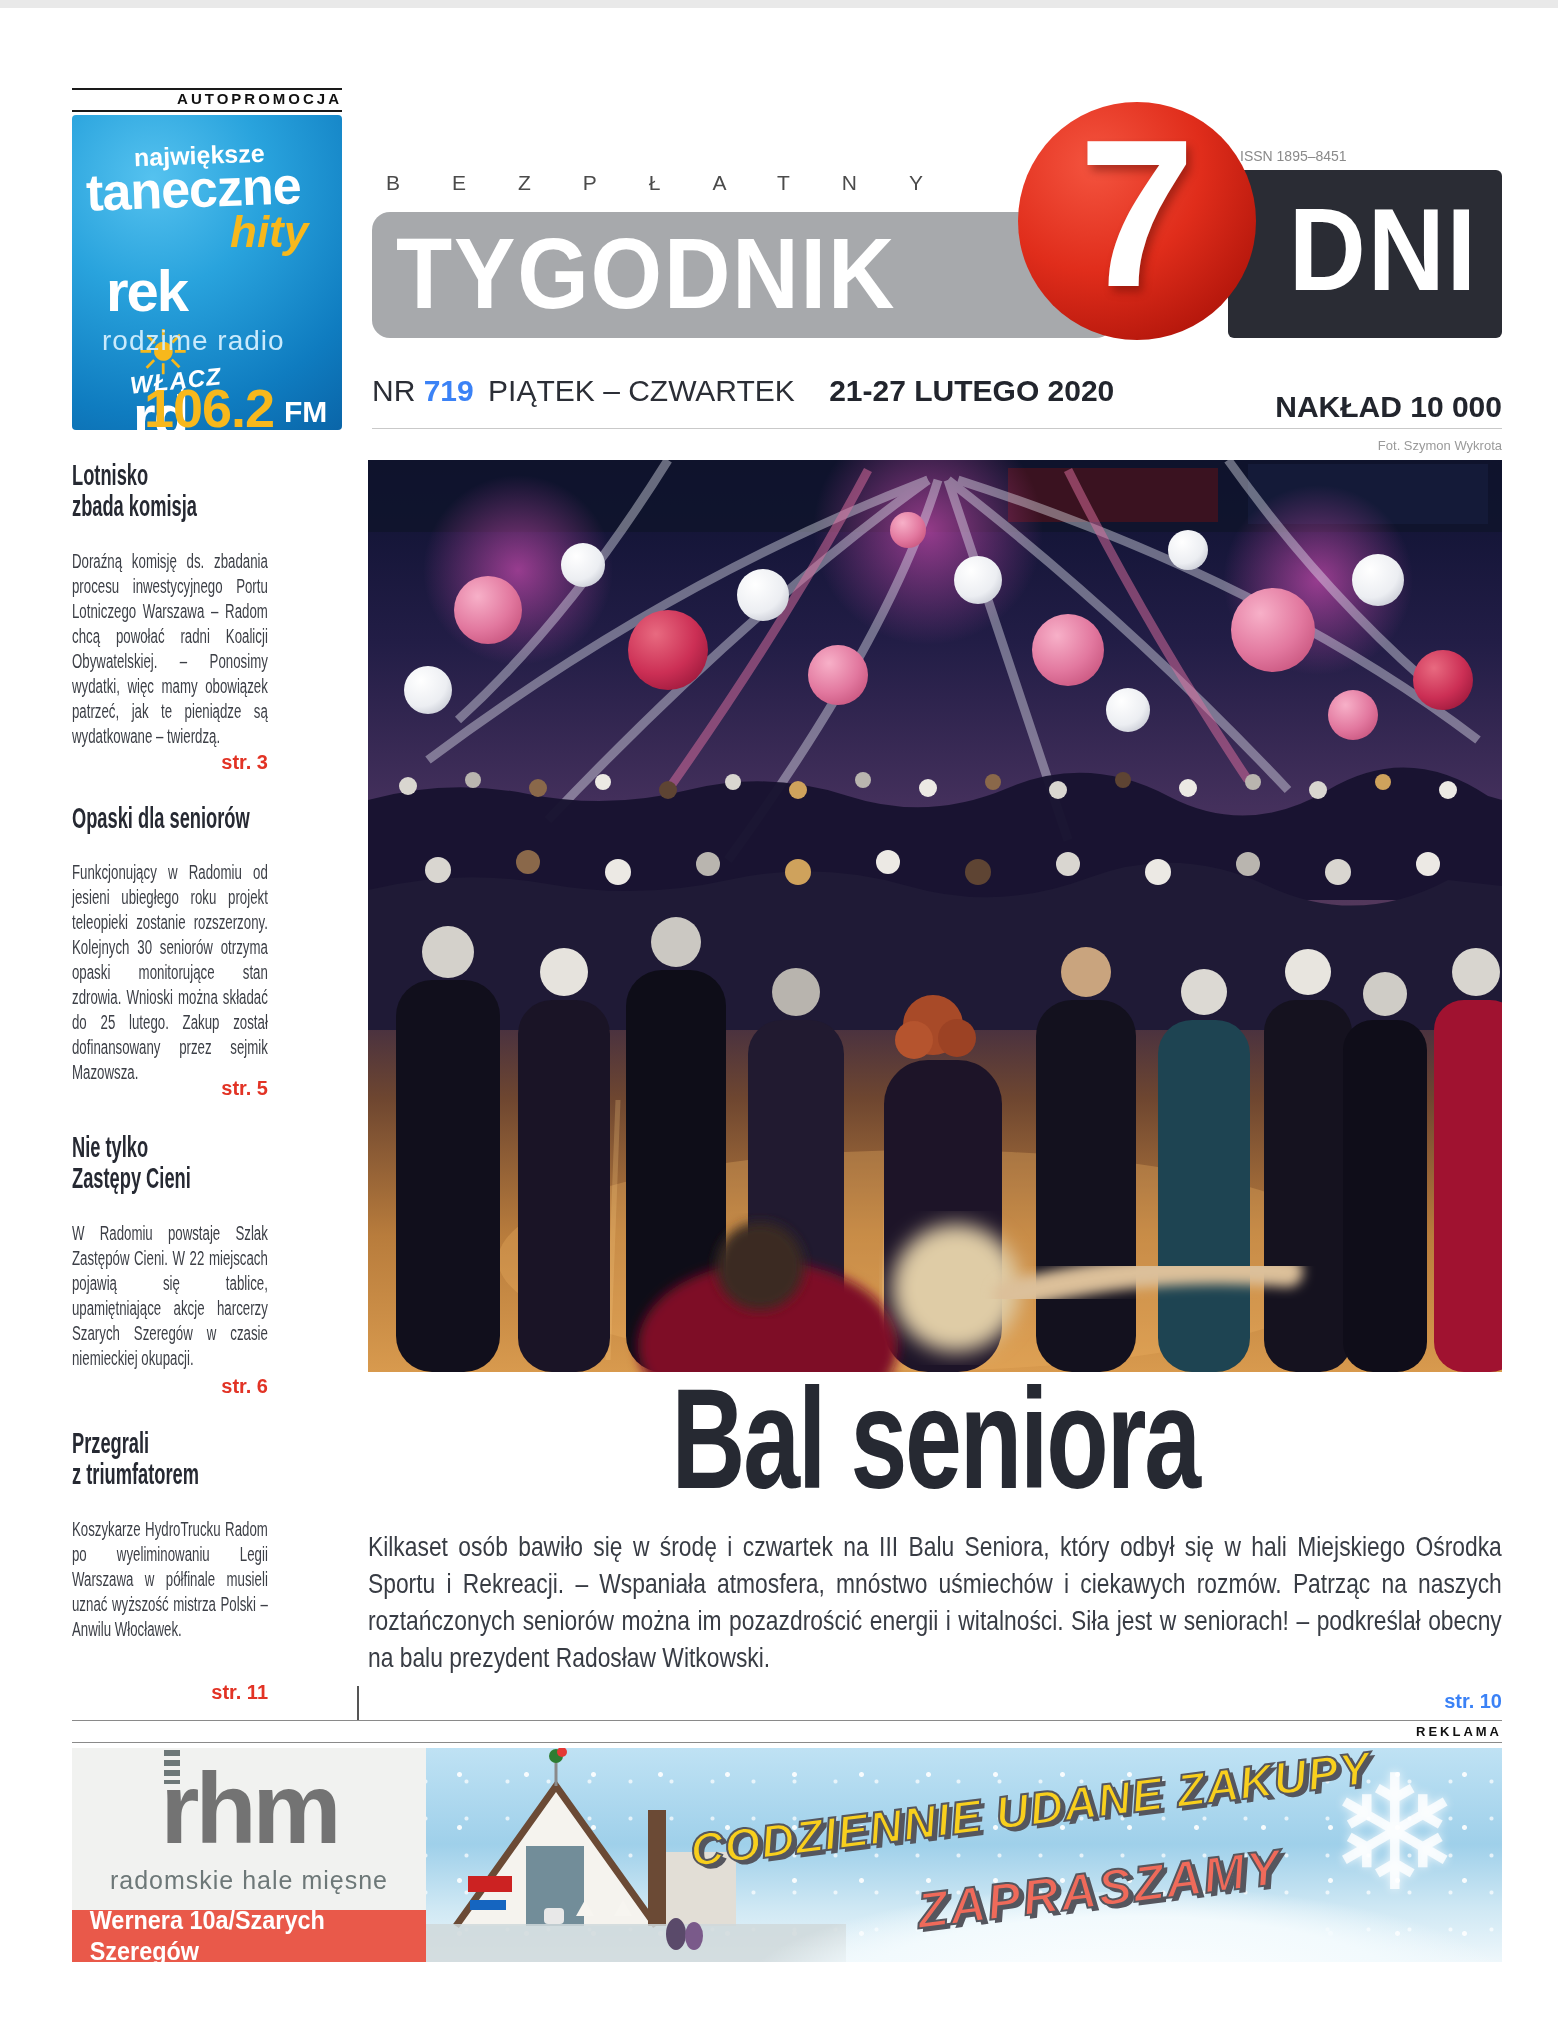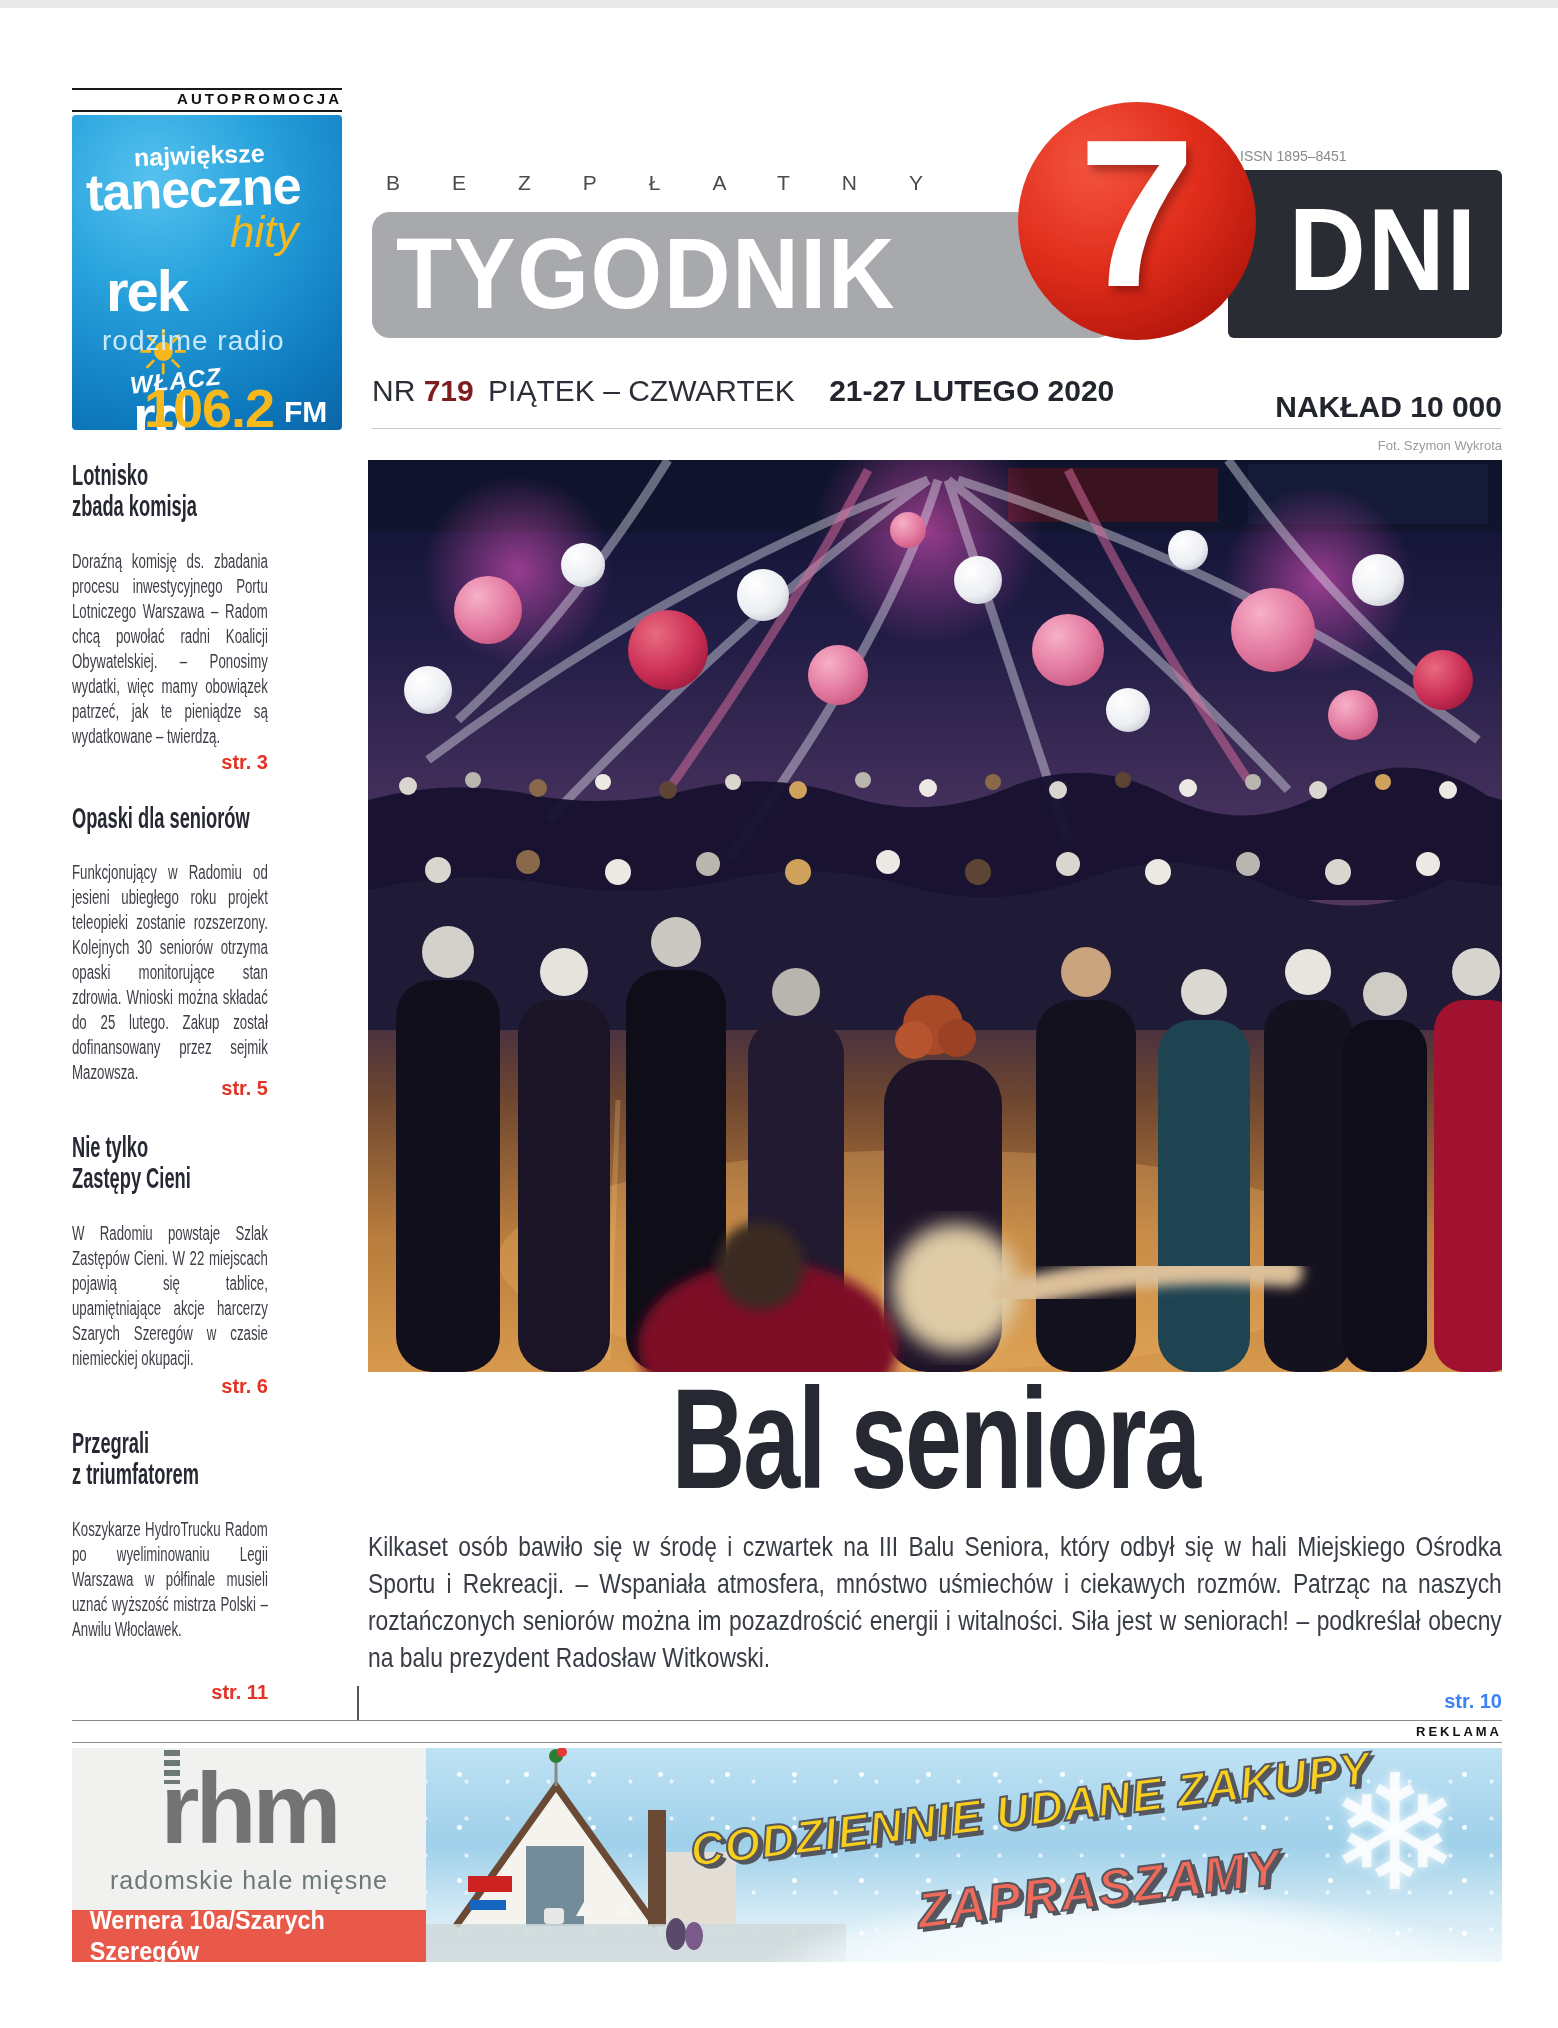--- a/index.html
+++ b/index.html
@@ -12,21 +12,21 @@
 
   
   .autopromo-line{left:72px; width:270px; height:0; border-top:2px solid #1a1a1a;}
   .autopromo-label{left:72px; top:82px; width:270px; text-align:right;
     font-size:15px; font-weight:bold; letter-spacing:3px; color:#111;}
   .radio-ad{left:72px; top:107px; width:270px; height:315px; border-radius:4px;
     background:radial-gradient(circle at 30% 20%, #55c2ef 0%, #29a3dd 35%, #0f7cc0 75%, #0a65a8 100%);
     overflow:hidden;}
   .radio-ad .l1{left:62px; top:26px; font-size:25px; font-weight:bold; color:#fff; transform:rotate(-2deg);}
   .radio-ad .l2{left:14px; top:44px; font-size:52px; font-weight:bold; color:#fff; letter-spacing:-1px; transform:rotate(-2deg);}
-  .radio-ad .l3{left:158px; top:92px; font-size:44px; font-weight:normal; font-style:italic; color:#f7b81c;}
+  .radio-ad .l3{left:158px; top:92px; font-size:44px; font-weight:bold; font-style:italic; color:#f7b81c;}
   .radio-brand{left:34px; top:142px; color:#fff; font-weight:bold; font-size:58px; letter-spacing:-2px; display:flex; align-items:flex-end;flex-direction:column;}
   .radio-brand .sun{font-family:"DejaVu Sans", sans-serif; color:#f7b81c; font-size:62px; font-weight:normal; line-height:58px; margin:0 -2px;}
   .radio-tag{left:30px; top:210px; font-size:28px; color:#c9eafc; letter-spacing:1px;}
   .radio-cta{left:58px; top:252px; font-size:24px; font-weight:bold; font-style:italic; color:#fff; transform:rotate(-6deg); letter-spacing:1px;}
   .radio-freq{left:72px; top:262px; font-size:54px; font-weight:bold; color:#f7b81c; letter-spacing:-1px;}
   .radio-fm{left:212px; top:280px; font-size:30px; font-weight:bold; color:#fff;}
 
   
   .bezplatny{left:386px; top:163px; font-size:21px; font-weight:400; color:#4b4b4b; letter-spacing:52px; white-space:nowrap;}
   .tyg-box{left:372px; top:204px; width:742px; height:126px; background:#a7a9ac; border-radius:18px; z-index:1;}
@@ -35,21 +35,21 @@
   .dni-box{left:1228px; top:162px; width:274px; height:168px; background:#2a2c34; border-radius:6px; z-index:1;}
   .dni-box span{display:block; padding-left:66px; line-height:160px; font-size:116px; font-weight:bold; color:#fff; letter-spacing:2px;
     transform:scaleX(.92); transform-origin:0 50%;}
   .issn{left:1240px; top:140px; font-size:14px; color:#8a8a8a;}
   .seven-badge{left:1018px; top:94px; width:238px; height:238px; border-radius:50%; z-index:2;
     background:radial-gradient(circle at 32% 26%, #f4543f 0%, #e02d1b 45%, #b5170c 80%, #97100a 100%);
     display:flex; align-items:center; justify-content:center;}
   .seven-badge span{color:#fff; font-size:210px; font-weight:bold; line-height:1; margin-top:-14px; text-shadow:4px 6px 8px rgba(90,10,5,.45);}
   .info-row{left:372px; top:366px; width:1130px; height:42px; font-size:30px; white-space:nowrap;}
   .info-row .nr{color:#2b2e36;}
-  .info-row .nrv{color:#7f1d1d; font-weight:bold;}
+  .info-row .nrv{color:#3b82f6; font-weight:bold;}
   .info-row .days{color:#2b2e36; margin-left:6px;}
   .info-row .daterange{color:#22252d; font-weight:bold; margin-left:26px;}
   .info-row .naklad{position:absolute; right:0; top:16px; font-weight:bold; color:#22252d;}
   .head-rule{left:372px; top:420px; width:1130px; border-top:1px solid #c9c9c9; height:0;}
 
   
   .article{left:72px; width:196px;}
   .art-title{font-size:29px; font-weight:bold; color:#262932; line-height:1.08; white-space:pre-line;
     width:311px; transform:scaleX(.63); transform-origin:0 0;}
   .art-body{font-size:19.5px; color:#3c3f46; line-height:25px; text-align:justify;

